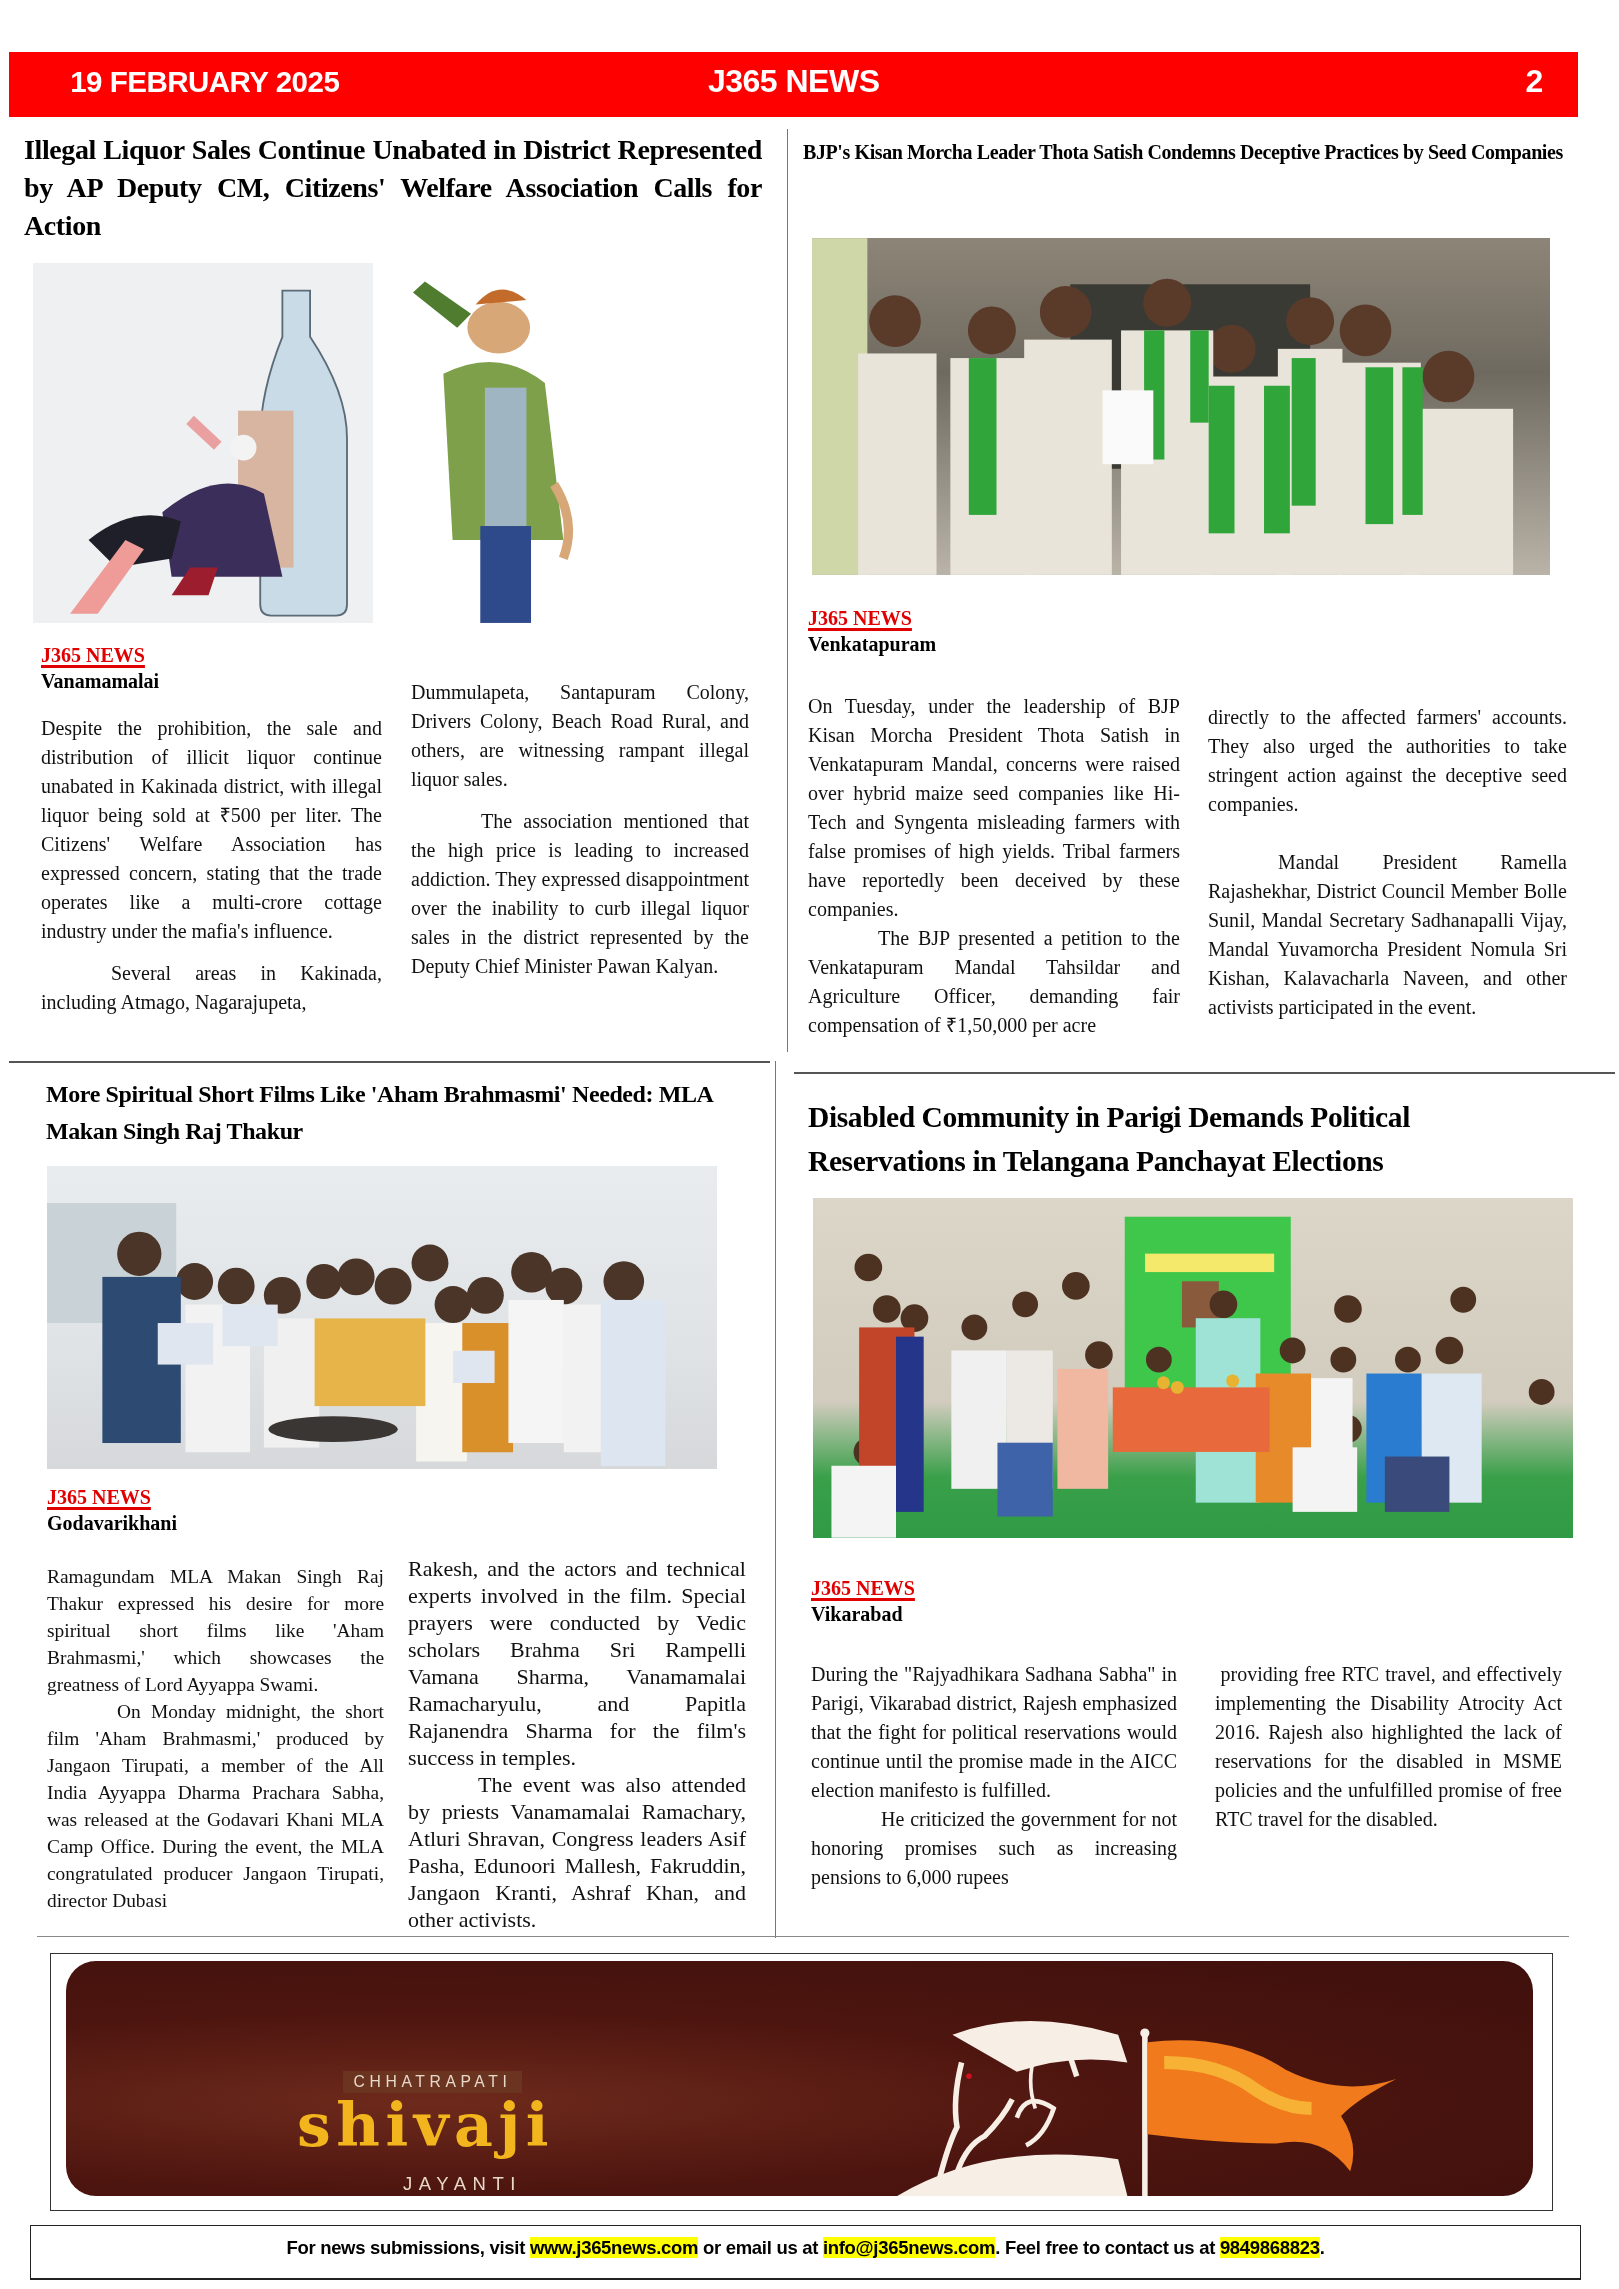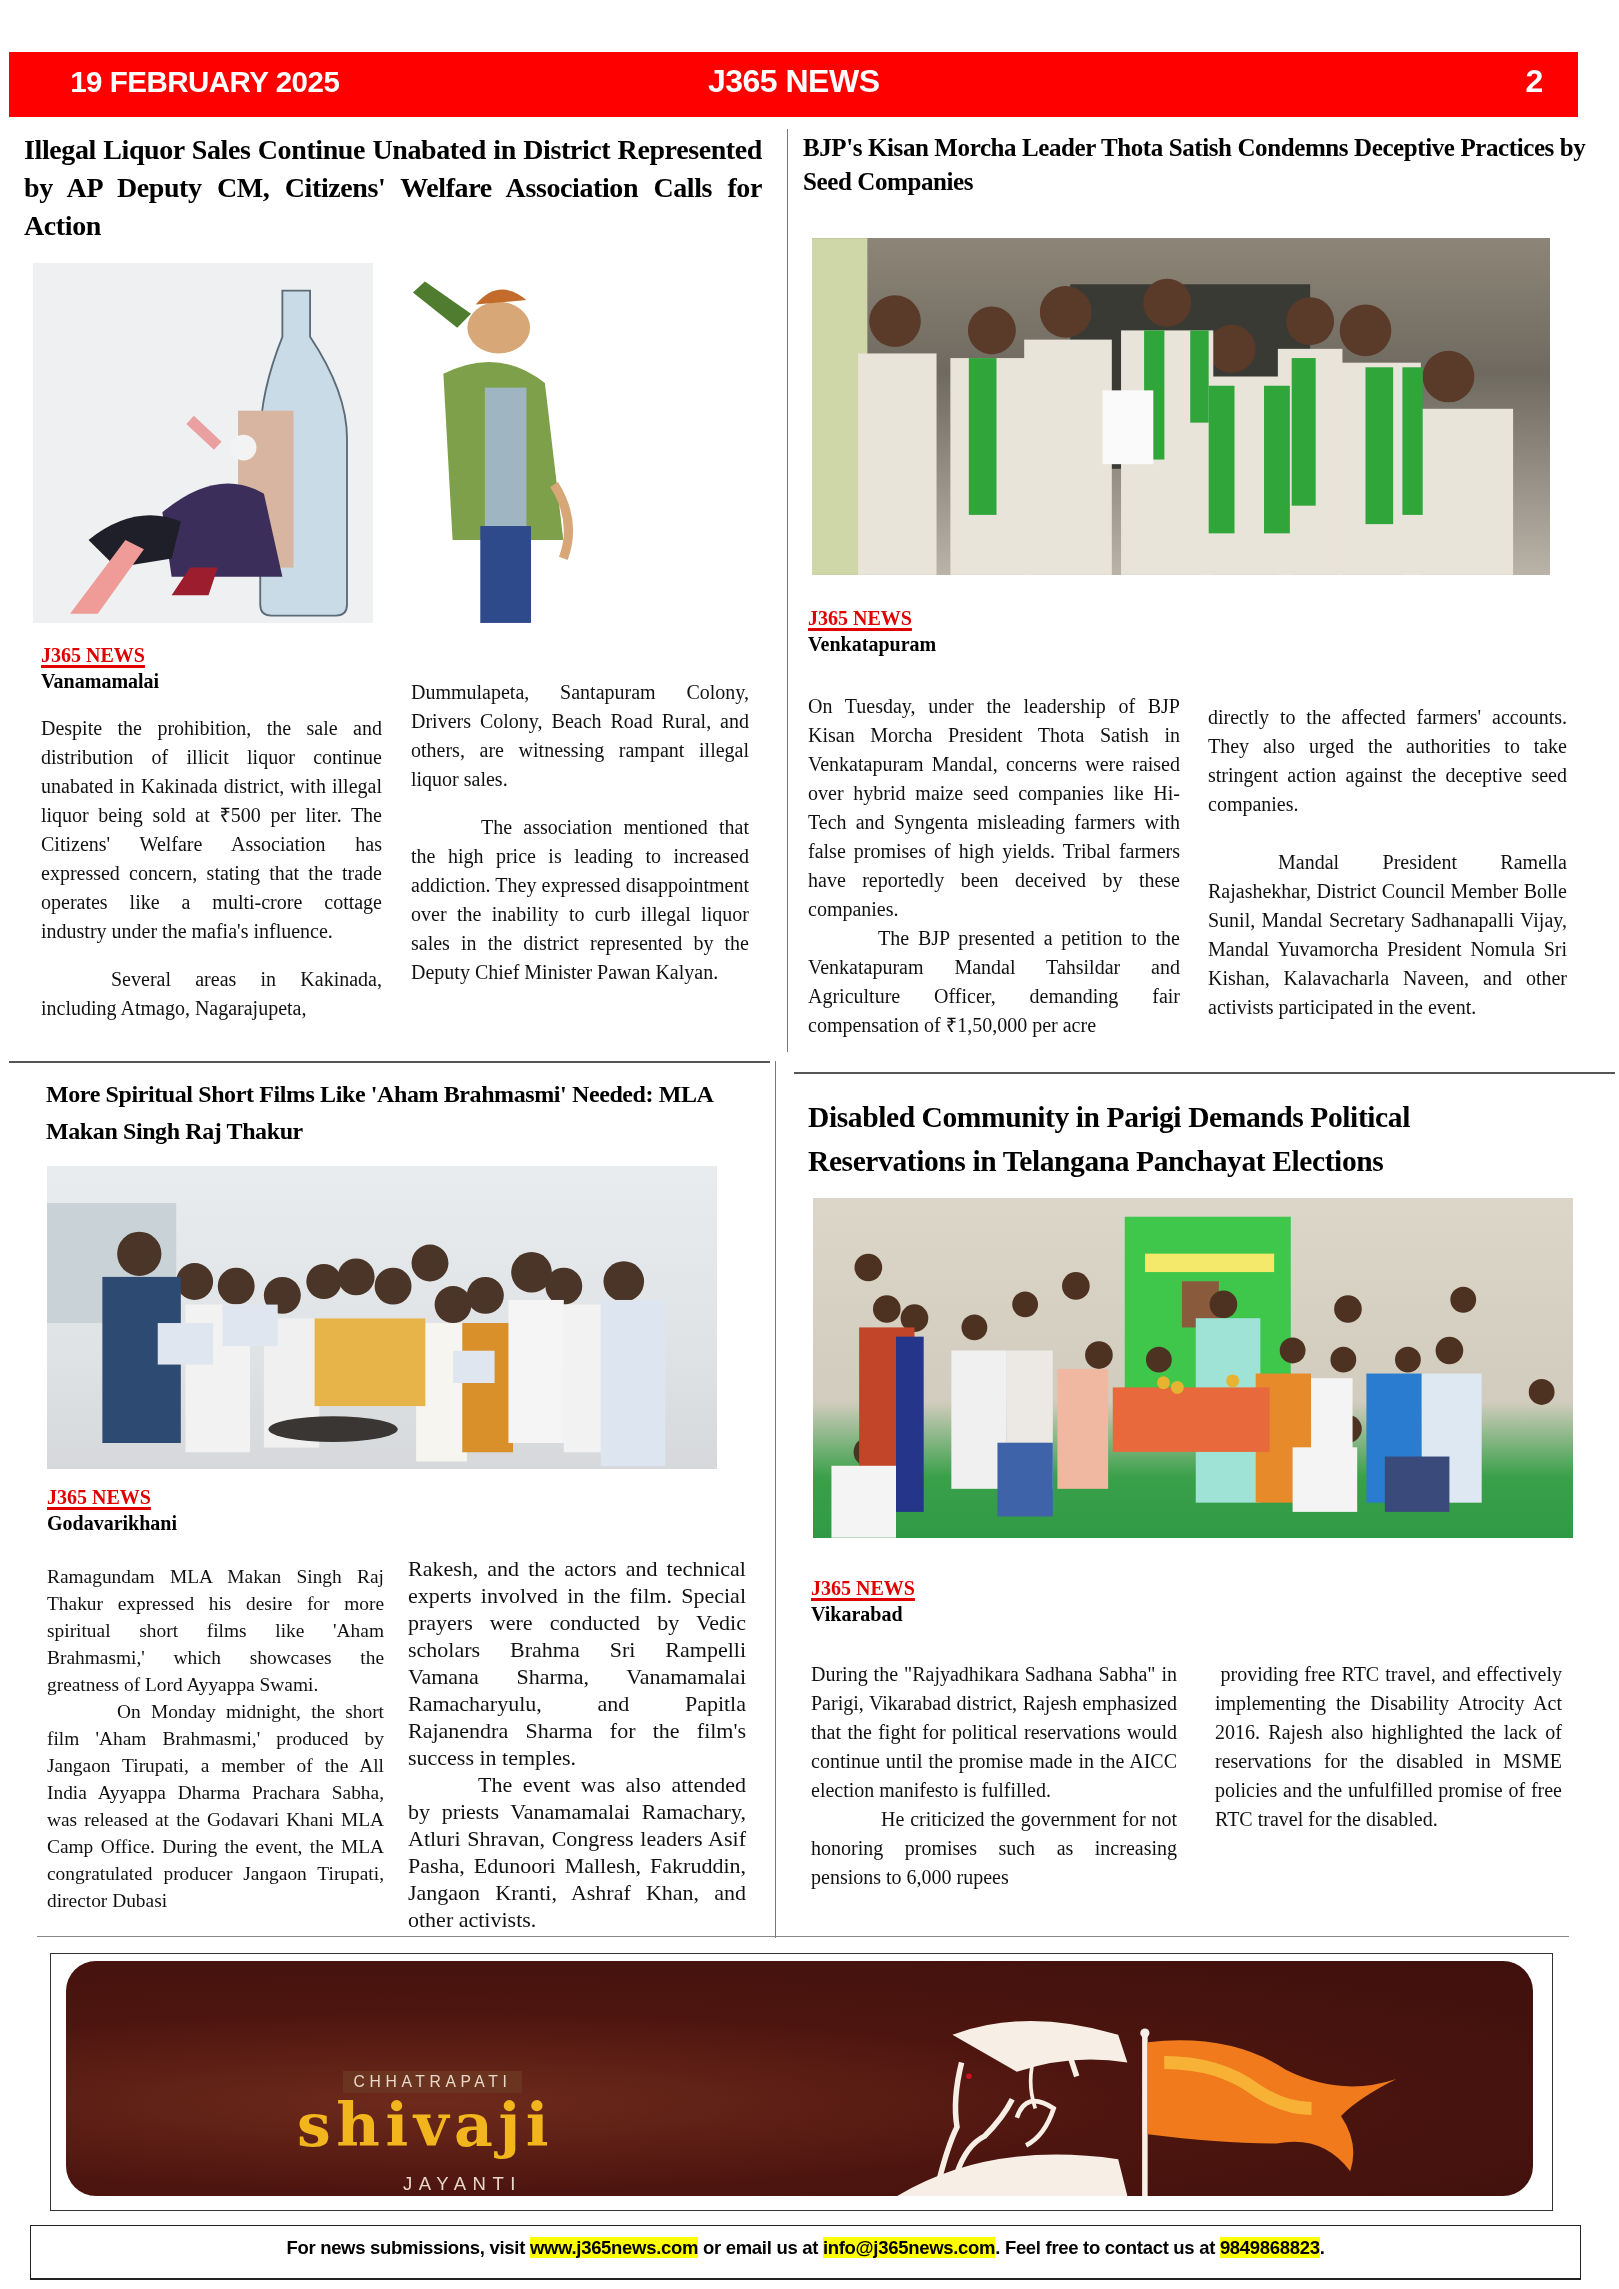--- a/index.html
+++ b/index.html
@@ -30,21 +30,21 @@
   .byline .brand { color: #e00000; text-decoration: underline; text-decoration-thickness: 2.8px; text-underline-offset: 2.8px; display: block; }
   .byline .place { color: #000; display: block; }
 
   
   .col {
     position: absolute; font-size: 20px; line-height: 29px;
     text-align: justify; color: #111;
   }
   .col p { margin: 0; }
   .col p.indent { text-indent: 70px; }
-  .col p.gap { margin-top: 19px; }
+  .col p.gap { margin-top: 13px; }
 
   
   .hline { position: absolute; height: 1.8px; background: #555; }
   .vline { position: absolute; width: 1.8px; background: #555; }
 
   
   .photo { position: absolute; overflow: hidden; }
 
   
   .ad-frame { position: absolute; left: 50px; top: 1953px; width: 1503px; height: 258px; border: 1.8px solid #333; background: #fff; }
@@ -128,21 +128,21 @@
     <p>Despite the prohibition, the sale and distribution of illicit liquor continue unabated in Kakinada district, with illegal liquor being sold at ₹500 per liter. The Citizens' Welfare Association has expressed concern, stating that the trade operates like a multi-crore cottage industry under the mafia's influence.</p>
     <p class="indent gap">Several areas in Kakinada, including Atmago, Nagarajupeta,</p>
   </div>
   <div class="col" style="left:411px; top:678px; width:338px;">
     <p>Dummulapeta, Santapuram Colony, Drivers Colony, Beach Road Rural, and others, are witnessing rampant illegal liquor sales.</p>
     <p class="indent gap">The association mentioned that the high price is leading to increased addiction. They expressed disappointment over the inability to curb illegal liquor sales in the district represented by the Deputy Chief Minister Pawan Kalyan.</p>
   </div>
 </article>
 
 <article>
-  <h2 class="headline" style="left:803px; top:131px; width:784px; font-size:25px; line-height:34px;">BJP's Kisan Morcha Leader Thota Satish Condemns Deceptive Practices by Seed Companies</h2>
+  <h2 class="headline" style="left:803px; top:131px; width:784px; font-size:20px; line-height:42px;">BJP's Kisan Morcha Leader Thota Satish Condemns Deceptive Practices by Seed Companies</h2>
 
   <div class="photo" style="left:812px; top:238px; width:738px; height:337px; background:linear-gradient(180deg,#8d8577 0%,#6f6a60 40%,#b9b3a8 100%);">
     <svg width="738" height="337" viewBox="0 0 800 365">
       <rect x="0" y="0" width="60" height="365" fill="#cfd6a8"></rect>
       <rect x="280" y="50" width="260" height="200" fill="#3a3a35"></rect>
       <g fill="#5a3b2a">
         <circle cx="90" cy="90" r="28"></circle>
           <circle cx="195" cy="100" r="26"></circle>
           <circle cx="275" cy="80" r="28"></circle>
         <circle cx="385" cy="70" r="26"></circle>

